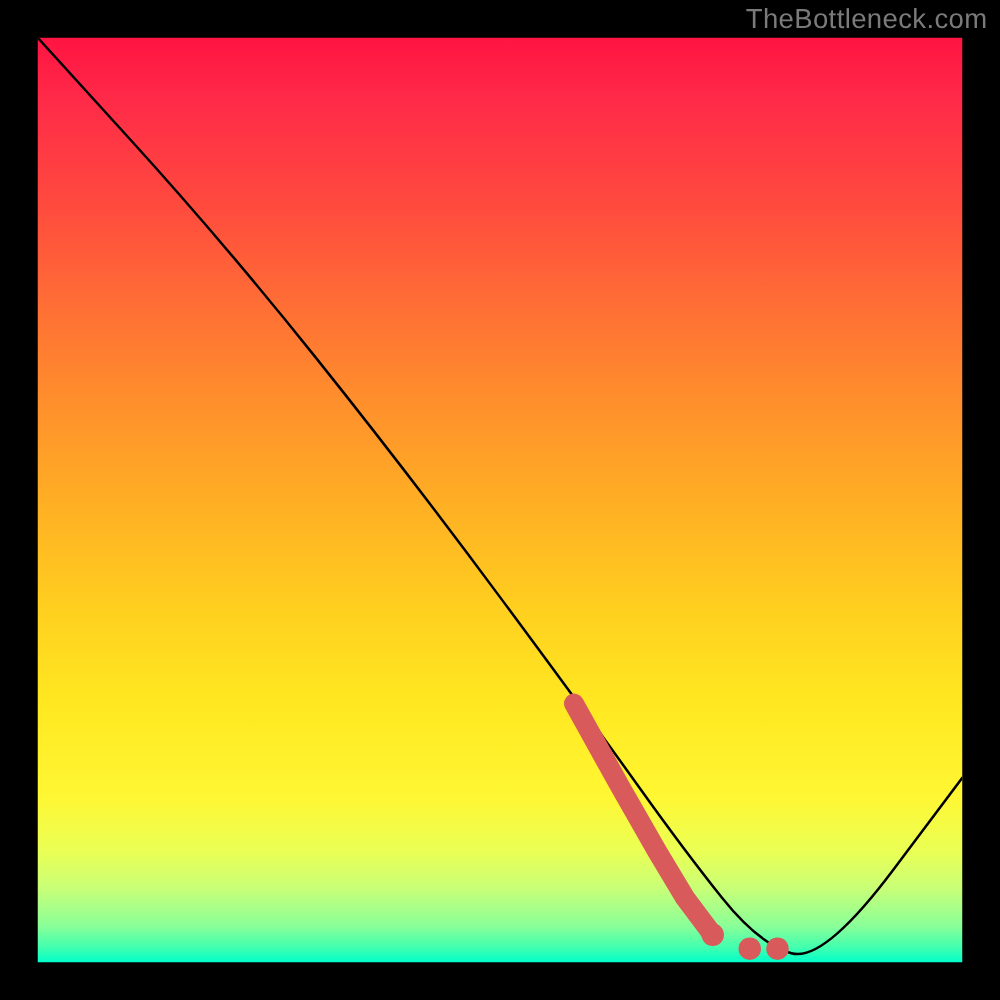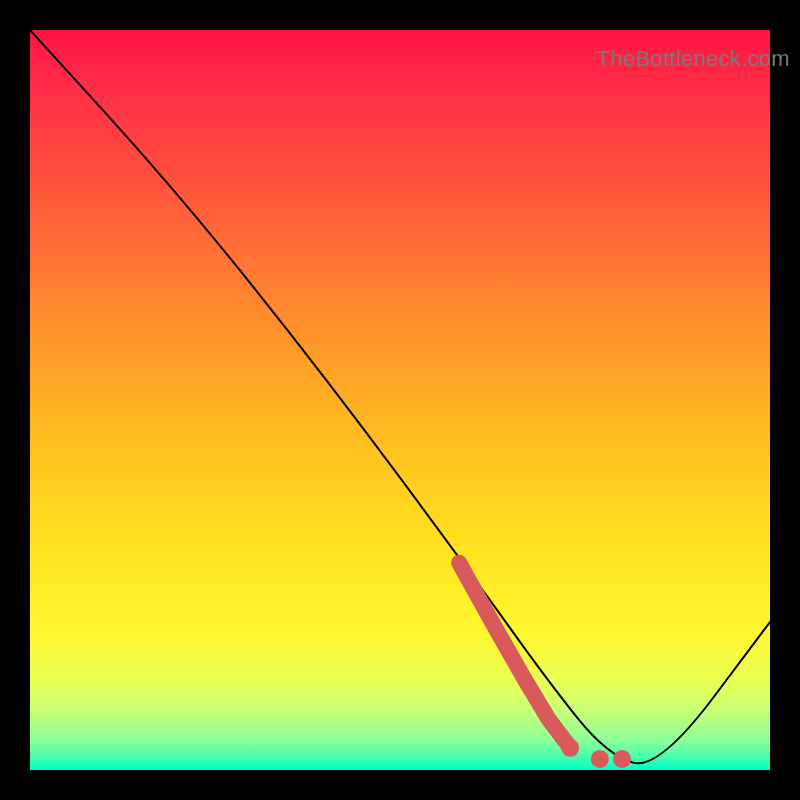--- a/index.html
+++ b/index.html
@@ -19,21 +19,20 @@
   }
   .watermark {
     position: absolute;
     top: 2px;
     right: 10px;
     color: #7a7a7a;
     font-size: 22px;
     font-weight: 500;
     z-index: 5;
     letter-spacing: 0.3px;
-    margin-top: 44px;
   }
   .plot-area {
     position: absolute;
     left: 30px;
     top: 30px;
     width: 740px;
     height: 740px;
     overflow: hidden;
   }
   .gradient {

